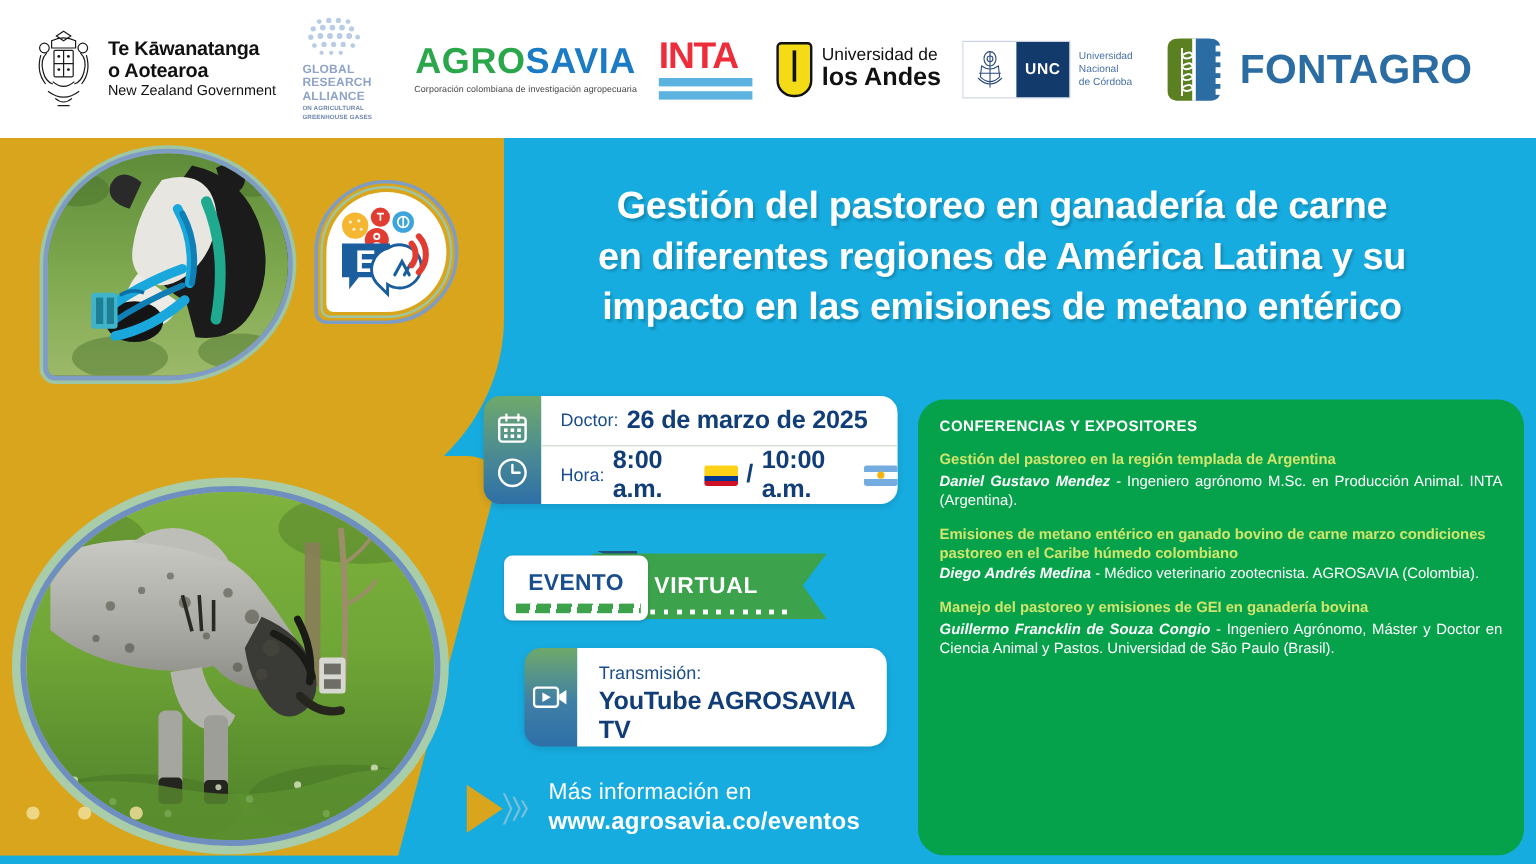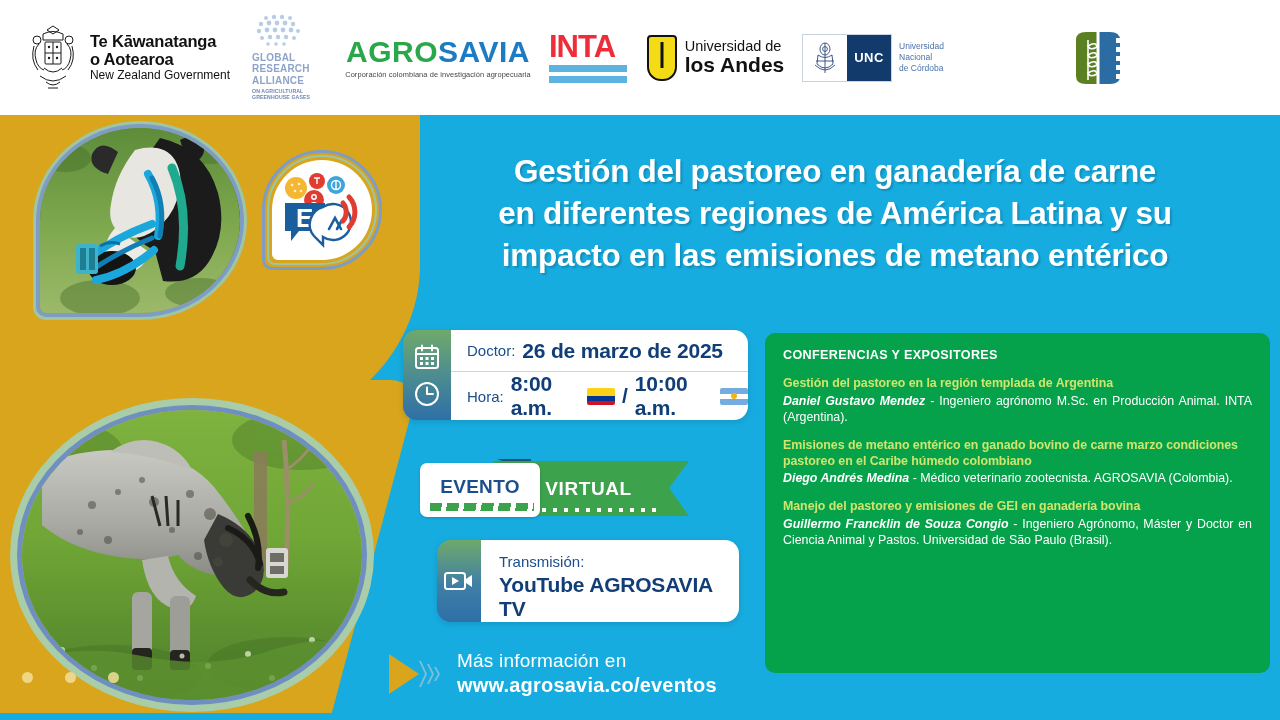--- a/index.html
+++ b/index.html
@@ -233,22 +233,22 @@
   .tx-l2 { font-size:21px; font-weight:bold; color:#123E78; margin-top:3px; letter-spacing:-.2px;}
 
   
   .more { position:absolute; left:385px; top:650px; z-index:20; display:flex; align-items:center; gap:14px;}
   .more-tri { width:58px; height:46px; flex:none; }
   .more-l1 { font-size:19px; color:#fff; letter-spacing:.2px;}
   .more-l2 { font-size:20px; color:#fff; font-weight:bold; letter-spacing:.2px; margin-top:2px;}
 
   
   .program {
-    position:absolute; left:765px; top:333px; width:505px; height:340px;
-    background:#06A14B; border-radius:10px; z-index:20;
+    position:absolute; left:765px; top:333px; width:505px; height:380px;
+    background:#06A14B; border-radius:22px; z-index:20;
     padding:15px 18px 10px 18px;
     color:#fff;
   }
   .prog-head { font-size:12.6px; font-weight:bold; letter-spacing:.35px; margin-bottom:14px;}
   .talk { margin-bottom:13px; }
   .talk-title { font-size:12.4px; font-weight:bold; color:#CFE56B; line-height:1.26; letter-spacing:-.05px;}
   .talk-body { font-size:12.4px; line-height:1.3; margin-top:1px; text-align:justify;}
   .talk-body .spk { font-weight:bold; font-style:italic; }
 
   .bottom-cyan { position:absolute; left:0; top:713px; width:1280px; height:7px; background:#17ACE0; z-index:30;}
@@ -400,20 +400,21 @@
           </g>
           <g stroke="#fff" stroke-width="1.6" fill="none">
             <path d="M16 50 V10"></path>
             <path d="M16 16 q8 -5 9 1 q-7 4 -9 -1z"></path>
             <path d="M16 25 q8 -5 9 1 q-7 4 -9 -1z"></path>
             <path d="M16 34 q8 -5 9 1 q-7 4 -9 -1z"></path>
             <path d="M16 43 q8 -5 9 1 q-7 4 -9 -1z"></path>
           </g>
           <path d="M26 2 v52" stroke="#fff" stroke-width="3" fill="none"></path>
         </svg>
+        <div class="fon-word">FONTAGRO</div>
       </div>
     </div>
   </div>
 
   <div class="gold-top"></div>
   <div class="gold-bottom"></div>
 
   <div class="photo-top">
     <svg class="cow-head" viewBox="0 0 200 185" preserveAspectRatio="none">
       <defs>

